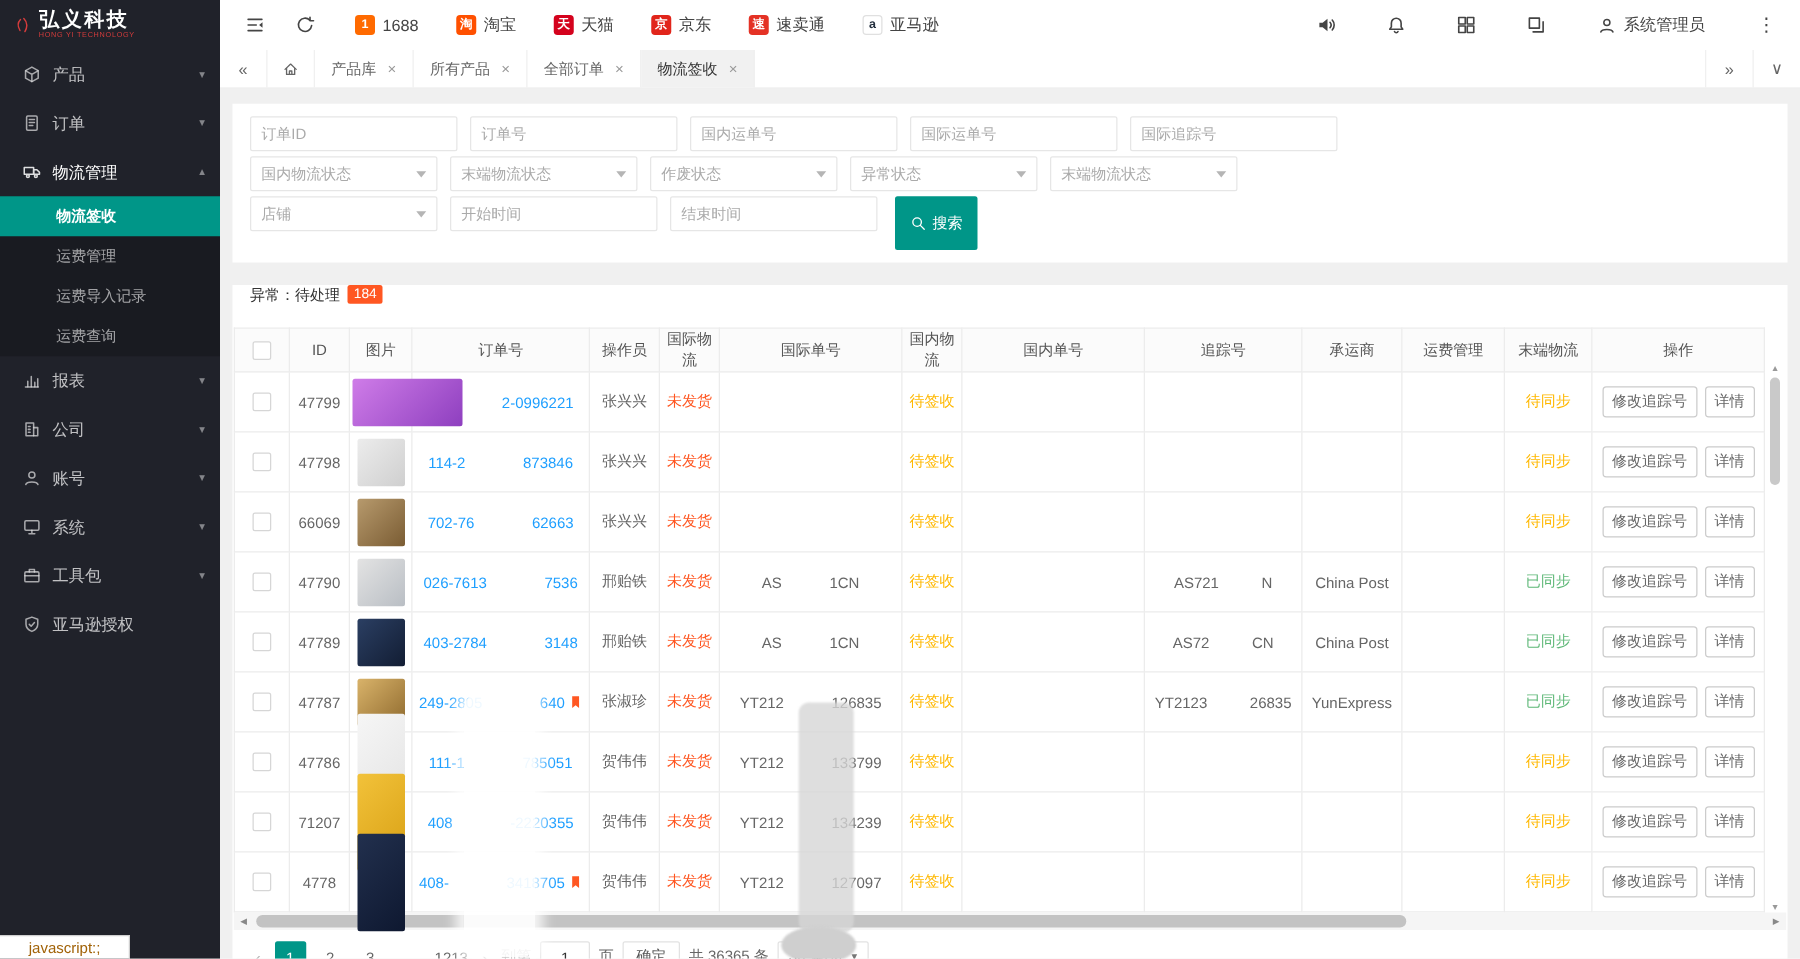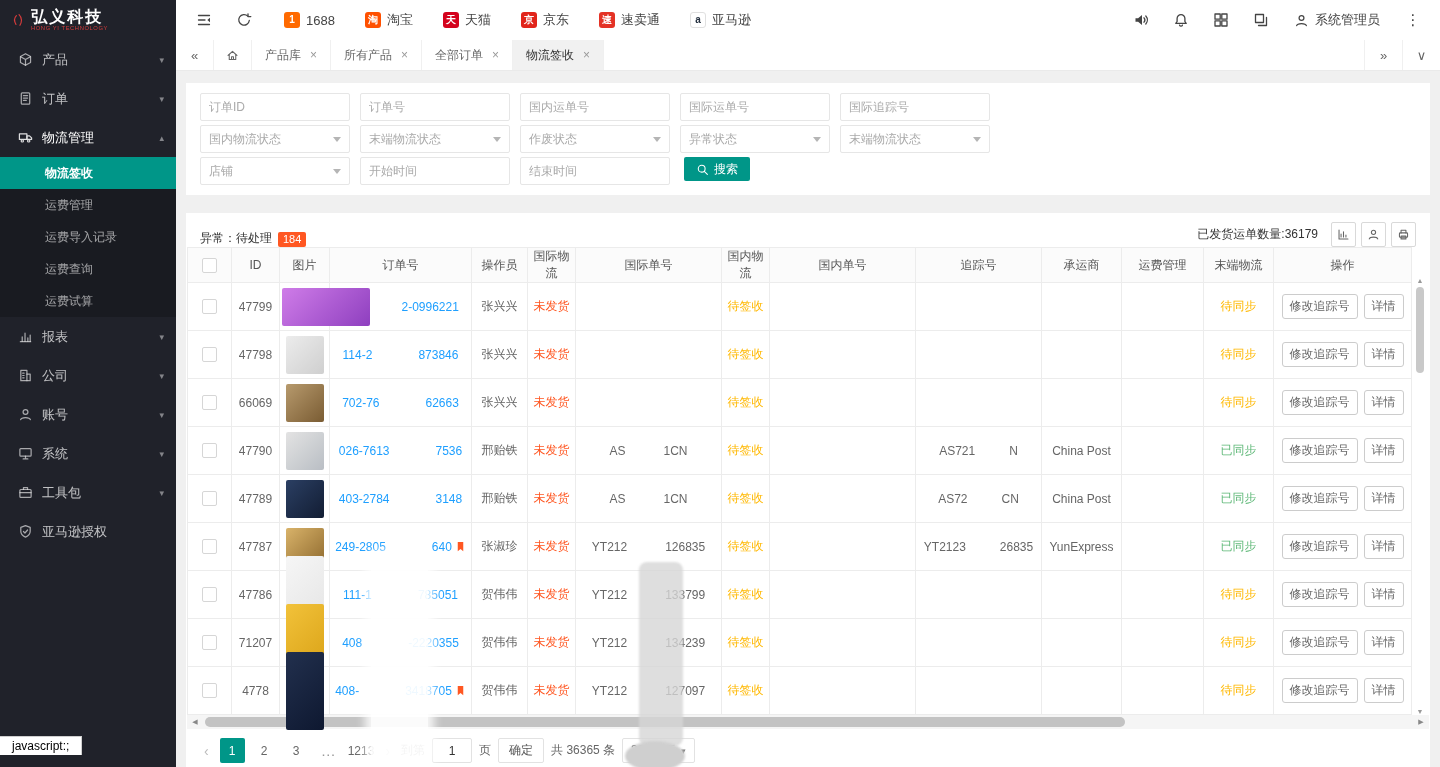--- a/index.html
+++ b/index.html
@@ -25,51 +25,51 @@
 .s-item.active{background:#009688;color:#fff;font-weight:bold}
 
 
 .main{flex:1;display:flex;flex-direction:column;min-width:0}
 .topbar{height:40px;background:#fff;display:flex;align-items:center;padding:0 8px;flex-shrink:0}
 .tb-icon{width:40px;height:40px;display:flex;align-items:center;justify-content:center;color:#444;cursor:pointer}
 .tb-icon svg{width:16px;height:16px}
 .platforms{display:flex;align-items:center;gap:30px;margin-left:20px}
 .platform{display:flex;align-items:center;gap:6px;font-size:13px;color:#444;cursor:pointer}
 .p-ico{width:16px;height:16px;border-radius:3px;display:flex;align-items:center;justify-content:center;font-size:10px;font-weight:bold;line-height:1}
-.tb-right{margin-left:auto;display:flex;align-items:center;gap:2px}
+.tb-right{margin-left:auto;display:flex;align-items:center;gap:18px}
 .tb-right .tb-icon{width:38px}
 .user{display:flex;align-items:center;gap:6px;font-size:13px;color:#444;padding:0 12px;cursor:pointer}
 .user svg{width:15px;height:15px}
 .dots{font-size:15px;color:#444}
 
 
 .tabbar{height:31px;background:#fff;border-bottom:1px solid #eaeaea;display:flex;align-items:stretch;flex-shrink:0}
 .tab-ctrl{width:38px;display:flex;align-items:center;justify-content:center;color:#666;border-right:1px solid #f0f0f0;cursor:pointer;font-size:13px}
 .tab-ctrl svg{width:13px;height:13px}
 .tab-ctrl.rb{border-right:none;border-left:1px solid #f0f0f0}
 .tabs{display:flex;flex:1}
 .tab{display:flex;align-items:center;padding:0 13px;border-right:1px solid #f0f0f0;color:#666;font-size:12px;cursor:pointer;gap:9px}
 .tab .x{color:#999;font-size:12px}
 .tab.active{background:#f1f1f1;color:#333}
 
 
 .content{flex:1;padding:12px 10px 0;overflow:hidden;position:relative}
 .panel{background:#fff}
 .filter-panel{padding:10px 14px 6px;margin-bottom:18px}
 .f-row{display:flex;gap:10px;margin-bottom:4px}
-.f-input{width:150px;height:28px;border:1px solid #e6e6e6;border-radius:2px;padding:0 8px;font-size:12px;color:#666;outline:none;background:#fff;font-family:inherit}
+.f-input{width:166px;height:28px;border:1px solid #e6e6e6;border-radius:2px;padding:0 8px;font-size:12px;color:#666;outline:none;background:#fff;font-family:inherit}
 .f-input::placeholder{color:#aaa}
 .f-select{width:150px;height:28px;border:1px solid #e6e6e6;border-radius:2px;display:flex;align-items:center;justify-content:space-between;padding:0 8px;color:#aaa;cursor:pointer;background:#fff}
 .caret{width:0;height:0;border-left:4px solid transparent;border-right:4px solid transparent;border-top:5px solid #b5b5b5}
-.search-btn{height:24px;margin-left:4px;padding:0 12px;background:#009688;border:none;border-radius:2px;color:#fff;font-size:12px;display:flex;align-items:center;gap:5px;cursor:pointer;font-family:inherit}
+.search-btn{height:43px;margin-left:4px;padding:0 12px;background:#009688;border:none;border-radius:2px;color:#fff;font-size:12px;display:flex;align-items:center;gap:5px;cursor:pointer;font-family:inherit}
 .search-btn svg{width:13px;height:13px}
 
 
 .table-panel{position:relative}
-.t-toolbar{height:34px;display:flex;align-items:flex-end;padding:0 14px;font-size:12px;color:#333}
+.t-toolbar{height:34px;display:flex;align-items:flex-start;padding:0 14px;font-size:12px;color:#333}
 .badge{background:#ff5722;color:#fff;border-radius:2px;padding:2px 5px;margin-left:6px;font-size:11px;line-height:1}
 .t-right{margin-left:auto;display:flex;align-items:center;gap:5px}
 .t-right .summary{margin-right:8px;color:#333}
 .icon-btn{width:25px;height:25px;border:1px solid #d9d9d9;border-radius:2px;display:flex;align-items:center;justify-content:center;color:#666;cursor:pointer;background:#fff}
 .icon-btn svg{width:13px;height:13px}
 table{border-collapse:collapse;table-layout:fixed;width:1224px;margin-left:1px}
 th,td{border:1px solid #ececec;text-align:center;font-weight:normal;overflow:visible}
 th{height:28px;background:#fbfbfb;color:#555;font-size:12px}
 td{height:48px;color:#666;font-size:12px;padding:0 2px;white-space:nowrap}
 .order-link{color:#1e9fff;cursor:pointer;white-space:nowrap}
@@ -94,21 +94,21 @@
 .pager{display:flex;align-items:center;gap:7px;padding:9px 14px;font-size:12px;color:#666}
 .pg-arrow{color:#bbb;font-size:14px;padding:0 4px;cursor:pointer}
 .pg-num{min-width:25px;height:25px;display:flex;align-items:center;justify-content:center;border-radius:2px;cursor:pointer;color:#666}
 .pg-num.active{background:#009688;color:#fff}
 .pg-num.dots{cursor:default;color:#999}
 .pg-input{width:40px;height:25px;border:1px solid #e2e2e2;border-radius:2px;text-align:center;font-size:12px;color:#333;outline:none;font-family:inherit}
 .pg-btn{height:25px;padding:0 10px;border:1px solid #e2e2e2;background:#fff;border-radius:2px;font-size:12px;color:#555;cursor:pointer;font-family:inherit}
 .pg-select{height:25px;border:1px solid #e2e2e2;border-radius:2px;display:flex;align-items:center;gap:6px;padding:0 8px;cursor:pointer;color:#555}
 .sel-caret{font-size:9px;color:#777}
 
-.status-tip{position:absolute;left:0;bottom:12px;background:#fff;border:1px solid #cfcfcf;border-left:none;border-bottom:none;padding:2px 12px;font-size:12px;color:#000000;z-index:30}
+.status-tip{position:absolute;left:0;bottom:0;background:#fff;border:1px solid #cfcfcf;border-left:none;border-bottom:none;padding:2px 23px;font-size:12px;color:#a16207;z-index:30}
 
 .artifact{position:absolute;pointer-events:none;z-index:6}
 .art-white{left:371px;top:556px;width:57px;height:210px;background:rgba(255,255,255,.93);border-radius:10px;box-shadow:0 0 10px 6px rgba(255,255,255,.85)}
 .art-gray{left:639px;top:562px;width:44px;height:184px;background:rgba(214,214,214,.8);border-radius:8px;filter:blur(1px)}
 .art-blob{left:625px;top:741px;width:60px;height:30px;background:#cfcfcf;border-radius:50%;filter:blur(1px)}
 </style>
 </head>
 <body>
 
 <div class="app">
@@ -155,21 +155,20 @@
             </svg>
           </span>
     <span>物流管理</span>
     <span class="m-arrow">▴</span>
   </div>
         <div class="submenu">
           <div class="s-item active">物流签收</div>
           <div class="s-item">运费管理</div>
           <div class="s-item">运费导入记录</div>
           <div class="s-item">运费查询</div>
-          <div class="s-item">运费试算</div>
         </div>
         <div class="m-item">
     <span class="m-ico">
             <svg viewBox="0 0 16 16" width="15" height="15" fill="none" stroke="currentColor" stroke-width="1.3" stroke-linecap="round" stroke-linejoin="round">
               <path d="M2.5 13.5h11"></path>
               <path d="M4.5 13.2V8.5M7.5 13.2V4.5M10.5 13.2V9.5M13 13.2V6.5"></path>
             </svg>
           </span>
     <span>报表</span>
     <span class="m-arrow">▾</span>
@@ -385,41 +384,20 @@
               <span>搜索</span>
             </button>
           </div>
       </section>
 
       <section class="panel table-panel">
         <div class="t-toolbar">
           <span>异常：</span>
           <span>待处理</span>
           <span class="badge">184</span>
-          <div class="t-right">
-            <span class="summary">已发货运单数量:36179</span>
-            <span class="icon-btn" id="ic-chart">
-                <svg viewBox="0 0 16 16" width="15" height="15" fill="none" stroke="currentColor" stroke-width="1.3" stroke-linecap="round" stroke-linejoin="round">
-                  <path d="M2.5 2.5v11h11"></path>
-                  <path d="M5 11V7.5M8 11V4.5M11 11V8.5"></path>
-                </svg>
-              </span>
-            <span class="icon-btn" id="ic-person">
-                <svg viewBox="0 0 16 16" width="15" height="15" fill="none" stroke="currentColor" stroke-width="1.3" stroke-linecap="round" stroke-linejoin="round">
-                  <circle cx="8" cy="5.3" r="2.6"></circle>
-                  <path d="M2.8 13.5c.8-3 9.6-3 10.4 0"></path>
-                </svg>
-              </span>
-            <span class="icon-btn" id="ic-print">
-                <svg viewBox="0 0 16 16" width="15" height="15" fill="none" stroke="currentColor" stroke-width="1.3" stroke-linecap="round" stroke-linejoin="round">
-                  <rect x="3" y="6" width="10" height="5.5" rx="1"></rect>
-                  <path d="M5 6V2.8h6V6M5 10h6v3.4H5z"></path>
-                </svg>
-              </span>
-          </div>
         </div>
 
         <table>
           <colgroup>
             <col style="width:44px">
               <col style="width:48px">
               <col style="width:50px">
               <col style="width:142px">
             <col style="width:56px">
               <col style="width:48px">

